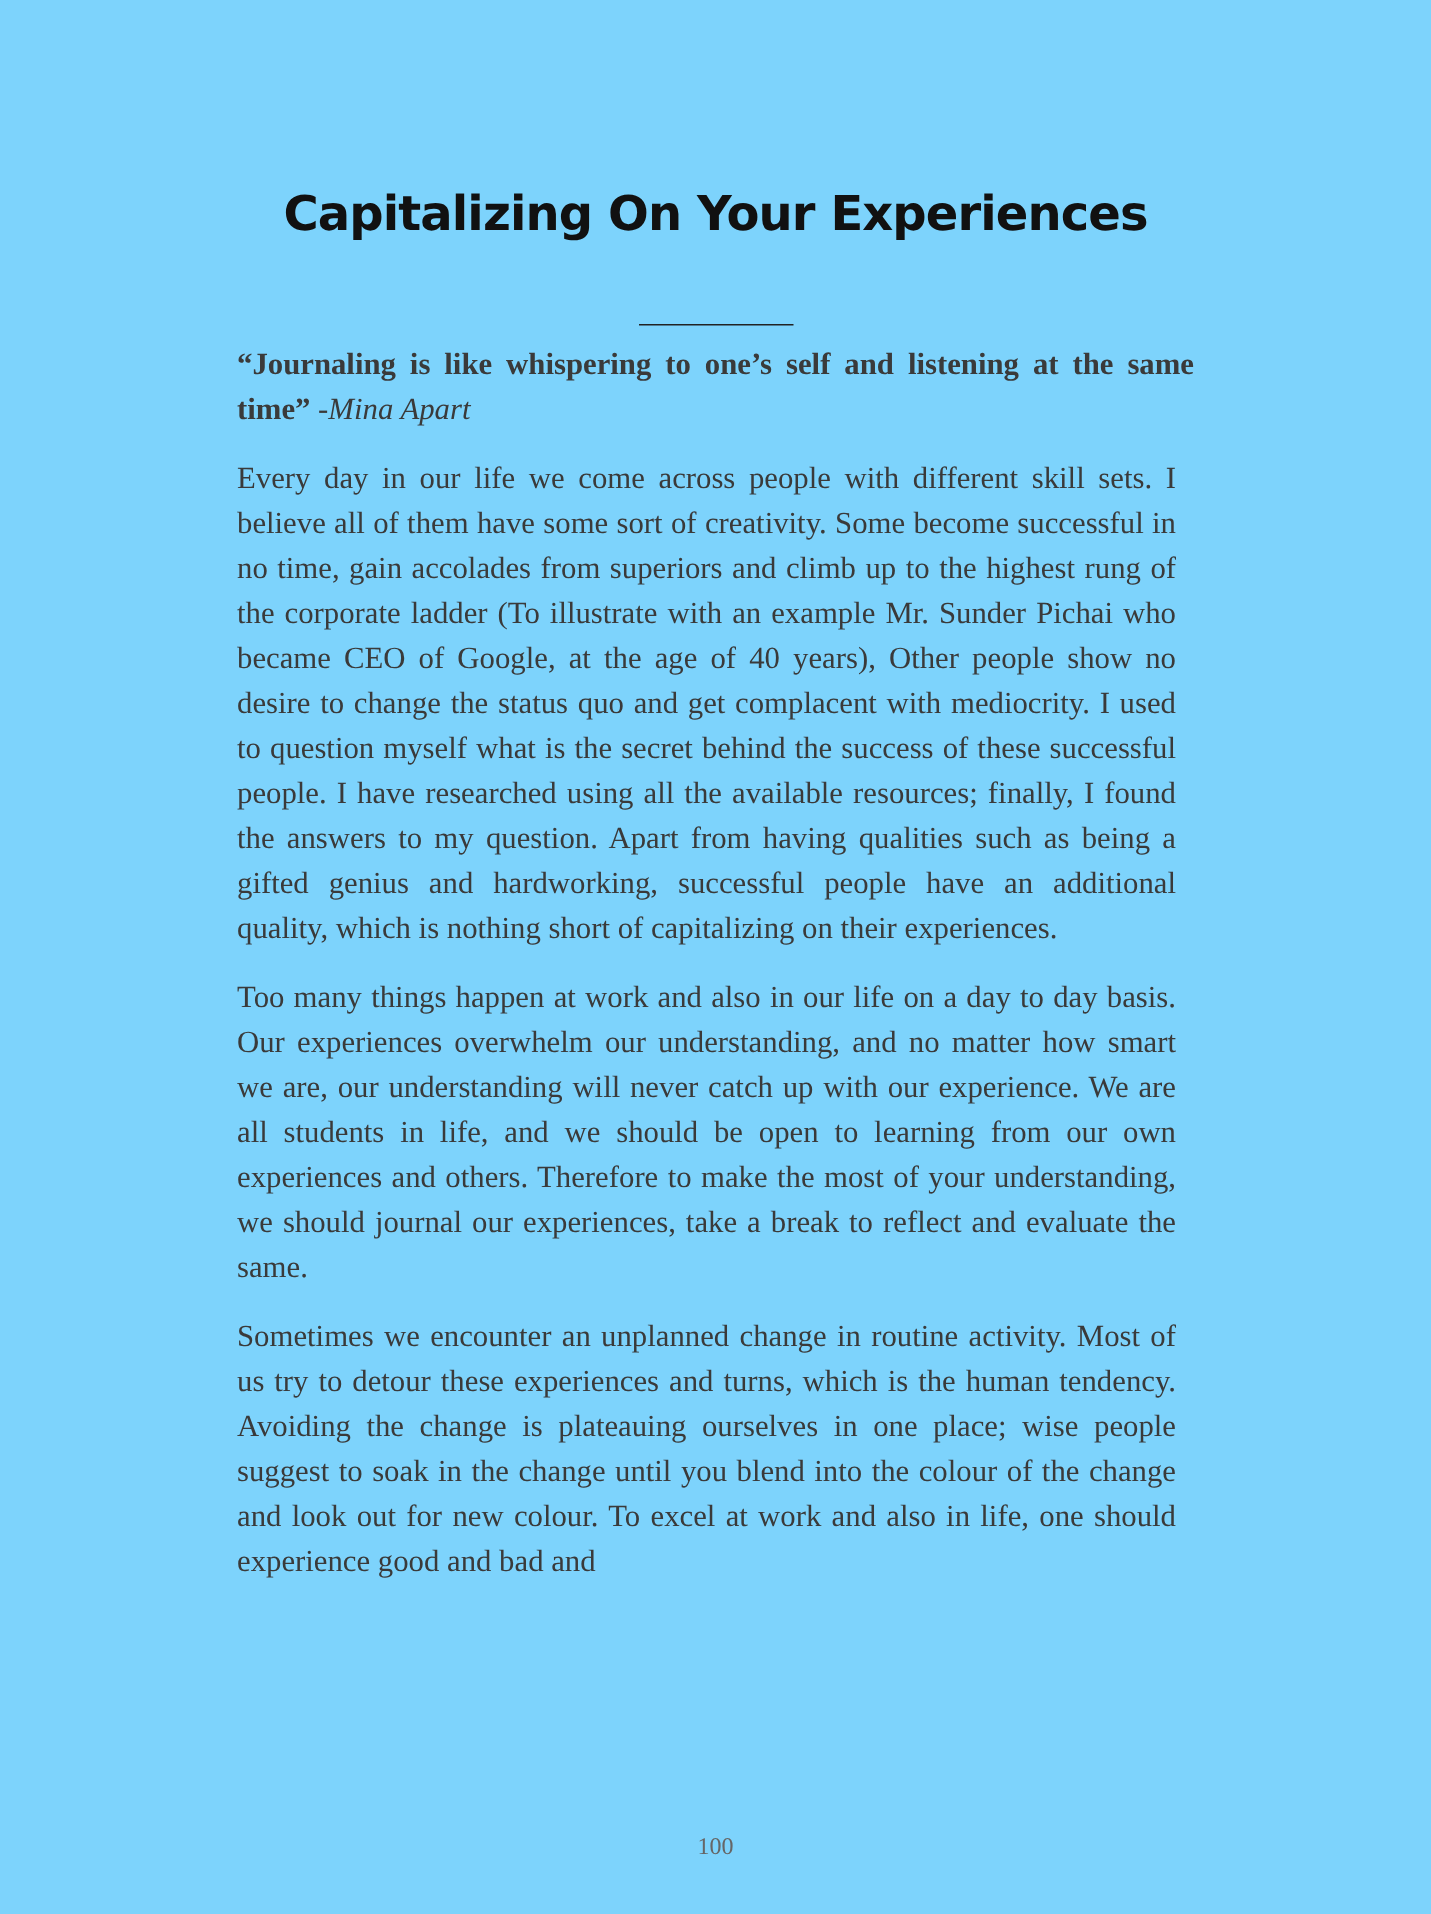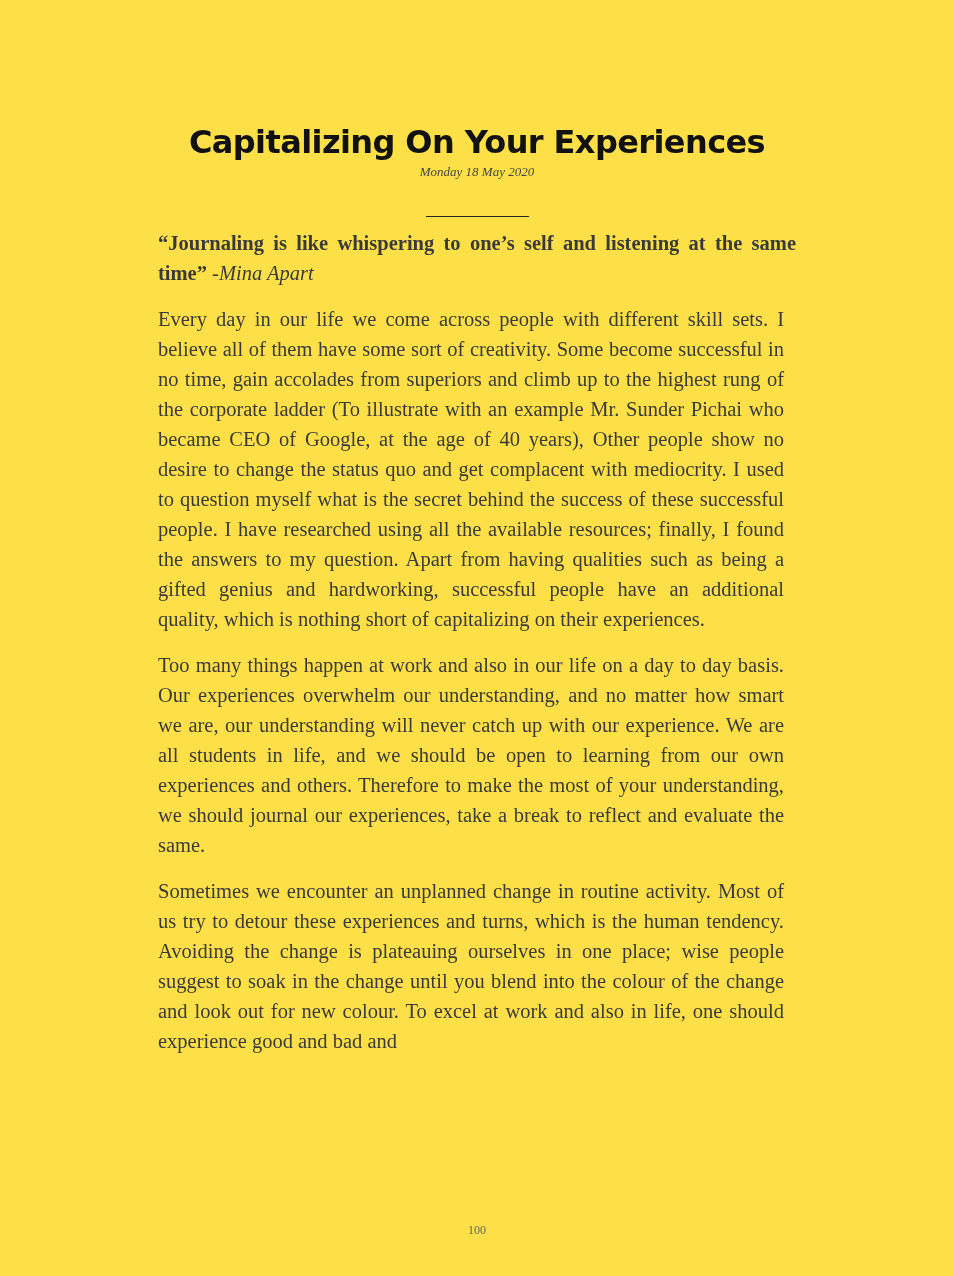--- a/index.html
+++ b/index.html
@@ -11,21 +11,21 @@
       width: 954px;
       height: 1276px;
       position: relative;
       overflow: hidden;
     }
     .page {
       position: absolute;
       left: 0; top: 0;
       width: 954px;
       height: 1276px;
-      background: #fde047;
+      background: #7dd3fc;
     }
     .title {
       position: absolute;
       left: 0;
       top: 118px;
       width: 954px;
       text-align: center;
       font-family: "DejaVu Sans", sans-serif;
       font-weight: bold;
       font-size: 32px;
@@ -78,30 +78,29 @@
       margin: 0 12px 16px 0;
       text-align: justify;
     }
     .page-number {
       position: absolute;
       left: 0;
       top: 1223px;
       width: 954px;
       text-align: center;
       font-family: "Liberation Serif", serif;
-      font-size: 12px;
+      font-size: 16px;
       color: #666666;
     }
   </style>
 </head>
 <body>
 
 <div class="page">
   <h1 class="title">Capitalizing On Your Experiences</h1>
-  <div class="date">Monday 18 May 2020</div>
   <div class="divider"></div>
 
   <div class="content">
     <p class="quote"><span class="q-text">“Journaling is like whispering to one’s self and listening at the same time”</span><span class="q-author"> -Mina Apart</span></p>
     <p class="para">Every day in our life we come across people with different skill sets. I believe all of them have some sort of creativity. Some become successful in no time, gain accolades from superiors and climb up to the highest rung of the corporate ladder (To illustrate with an example Mr. Sunder Pichai who became CEO of Google, at the age of 40 years), Other people show no desire to change the status quo and get complacent with mediocrity. I used to question myself what is the secret behind the success of these successful people. I have researched using all the available resources; finally, I found the answers to my question. Apart from having qualities such as being a gifted genius and hardworking, successful people have an additional quality, which is nothing short of capitalizing on their experiences.</p>
     <p class="para">Too many things happen at work and also in our life on a day to day basis. Our experiences overwhelm our understanding, and no matter how smart we are, our understanding will never catch up with our experience. We are all students in life, and we should be open to learning from our own experiences and others. Therefore to make the most of your understanding, we should journal our experiences, take a break to reflect and evaluate the same.</p>
     <p class="para">Sometimes we encounter an unplanned change in routine activity. Most of us try to detour these experiences and turns, which is the human tendency. Avoiding the change is plateauing ourselves in one place; wise people suggest to soak in the change until you blend into the colour of the change and look out for new colour. To excel at work and also in life, one should experience good and bad and</p>
   </div>
 
   <div class="page-number">100</div>

